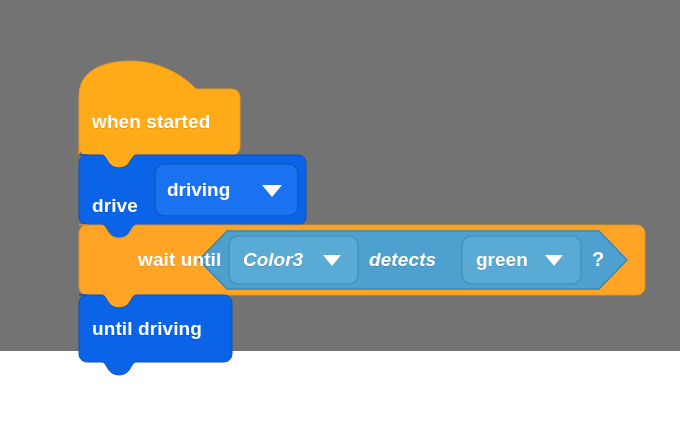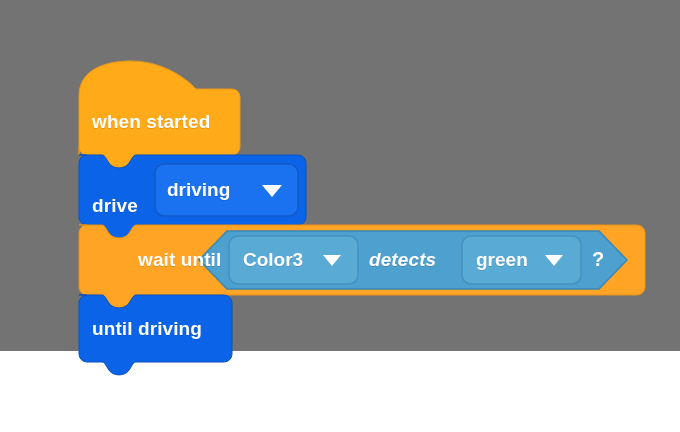--- a/index.html
+++ b/index.html
@@ -178,21 +178,21 @@
     </svg>
 
     <span class="blk-label" style="left:92px; top:112px;">when started</span>
 
     <span class="blk-label" style="left:92px; top:196px;">drive</span>
 
     <span class="dd-label" style="left:167px; top:180px;">driving</span>
 
     <span class="blk-label" style="left:92px; top:250px;margin-left:46px;">wait until</span>
 
-    <span class="dd-label" style="left:243px; top:250px;">Color3</span>
+    <span class="dd-label" style="left:243px; top:250px;font-style:italic;">Color3</span>
 
     <span class="blk-label" style="left:369px; top:250px;font-style:italic;">detects</span>
 
     <span class="dd-label" style="left:476px; top:250px;">green</span>
 
     <span class="qmark" style="left:592px; top:249px;">?</span>
 
     <span class="blk-label" style="left:92px; top:319px;">until driving</span>
 
   </div>

